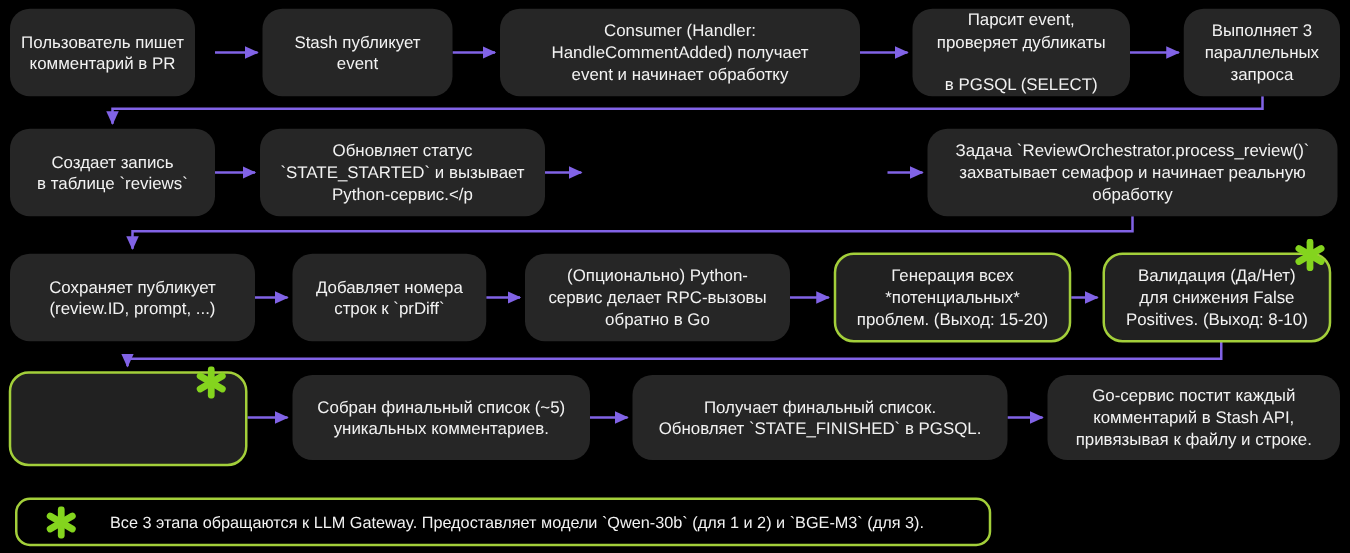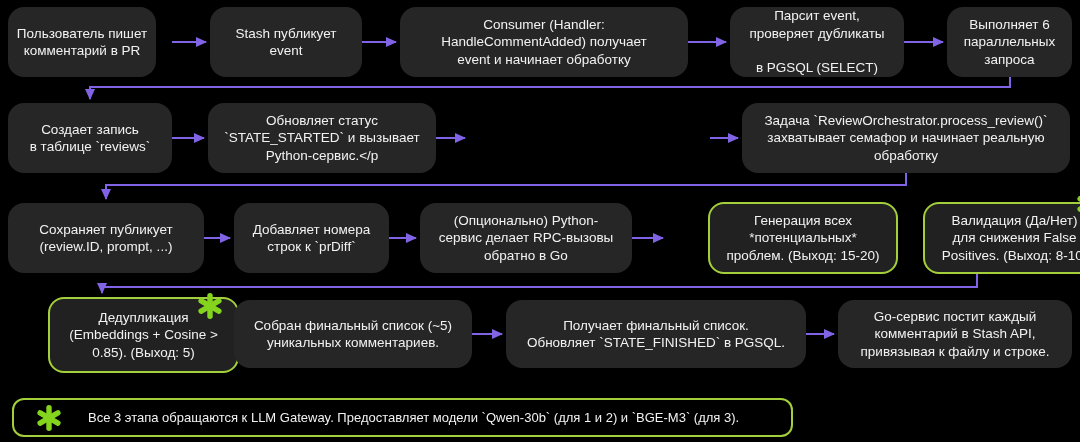--- a/index.html
+++ b/index.html
@@ -10,21 +10,21 @@
   svg.arrows{position:absolute;left:0;top:0;width:1080px;height:442px;}
   .node{
     position:absolute;background:#262626;border-radius:16px;
     display:flex;align-items:center;justify-content:center;
     box-sizing:border-box;padding:4px 8px;color:#f2f2f2;
   }
   .node span.txt{
     white-space:pre-line;text-align:center;font-size:13.5px;line-height:1.28;
     font-weight:400;
   }
-  .node.hl{border:2px solid #a3cf3a;background:#212121;margin-left:41px;}
+  .node.hl{border:2px solid #a3cf3a;background:#212121;}
   .ast{position:absolute;width:26px;height:26px;pointer-events:none;}
   .legend{
     position:absolute;left:12px;top:398px;width:781px;height:39px;
     border:2px solid #a3cf3a;border-radius:12px;box-sizing:border-box;
     display:flex;align-items:center;padding:0 12px;background:#000;
   }
   .legend .ast-legend{width:26px;height:26px;margin-left:10px;margin-right:26px;flex:0 0 auto;}
   .legend .legend-txt{color:#f2f2f2;font-size:13px;white-space:nowrap;font-weight:400;}
 </style>
 </head>
@@ -79,21 +79,21 @@
       <span class="txt">Stash публикует
 event</span>
     </div>
   <div class="node" style="left:730px;top:7px;width:174px;height:70px">
       <span class="txt">Парсит event,
 проверяет дубликаты
 
 в PGSQL (SELECT)</span>
     </div>
   <div class="node" style="left:947px;top:7px;width:125px;height:70px">
-      <span class="txt">Выполняет 6
+      <span class="txt">Выполняет 3
 параллельных
 запроса</span>
     </div>
 
   <div class="node" style="left:8px;top:103px;width:164px;height:70px">
       <span class="txt">Создает запись
 в таблице `reviews`</span>
     </div>
   <div class="node" style="left:208px;top:103px;width:228px;height:70px">
       <span class="txt">Обновляет статус
@@ -133,23 +133,20 @@
           <g stroke="#84d41e" stroke-width="5" stroke-linecap="round">
             <line x1="12" y1="2.5" x2="12" y2="21.5"></line>
             <line x1="3.8" y1="7.2" x2="20.2" y2="16.8"></line>
             <line x1="3.8" y1="16.8" x2="20.2" y2="7.2"></line>
           </g>
         </svg>
     </span>
   </div>
 
   <div class="node hl" style="left:7px;top:297px;width:191px;height:76px">
-    <span class="txt">Дедупликация
-(Embeddings + Cosine &gt;
-0.85). (Выход: 5)</span>
     <span class="ast" style="top:-6px;right:14px">
       <svg viewBox="0 0 24 24" width="26" height="26">
           <g stroke="#84d41e" stroke-width="5" stroke-linecap="round">
             <line x1="12" y1="2.5" x2="12" y2="21.5"></line>
             <line x1="3.8" y1="7.2" x2="20.2" y2="16.8"></line>
             <line x1="3.8" y1="16.8" x2="20.2" y2="7.2"></line>
           </g>
         </svg>
     </span>
   </div>

